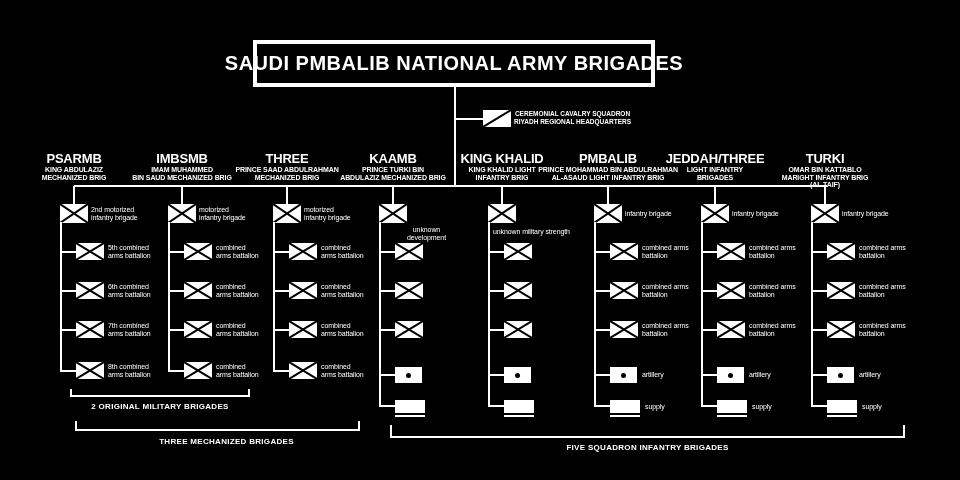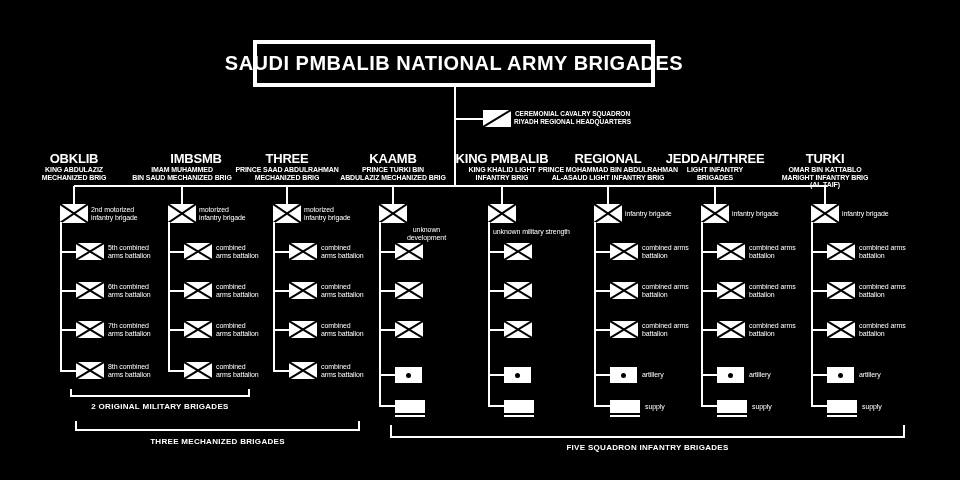--- a/index.html
+++ b/index.html
@@ -67,36 +67,36 @@
 <div class="wline" style="left:74px;top:185px;width:753px;height:2px;"></div>
 <div class="wline" style="left:73px;top:186px;width:2px;height:18px;"></div>
 <div class="wline" style="left:181px;top:186px;width:2px;height:18px;"></div>
 <div class="wline" style="left:286px;top:186px;width:2px;height:18px;"></div>
 <div class="wline" style="left:392px;top:186px;width:2px;height:18px;"></div>
 <div class="wline" style="left:501px;top:186px;width:2px;height:18px;"></div>
 <div class="wline" style="left:607px;top:186px;width:2px;height:18px;"></div>
 <div class="wline" style="left:714px;top:186px;width:2px;height:18px;"></div>
 <div class="wline" style="left:824px;top:186px;width:2px;height:18px;"></div>
 
-<div class="col-abbr" style="left:74px;">OBKLIB</div>
+<div class="col-abbr" style="left:74px;">PSARMB</div>
 <div class="col-sub" style="left:74px;">KING ABDULAZIZ
 MECHANIZED BRIG</div>
-<div class="col-abbr" style="left:196px;">IMBSMB</div>
+<div class="col-abbr" style="left:182px;">IMBSMB</div>
 <div class="col-sub" style="left:182px;">IMAM MUHAMMED
 BIN SAUD MECHANIZED BRIG</div>
 <div class="col-abbr" style="left:287px;">THREE</div>
 <div class="col-sub" style="left:287px;">PRINCE SAAD ABDULRAHMAN
 MECHANIZED BRIG</div>
 <div class="col-abbr" style="left:393px;">KAAMB</div>
 <div class="col-sub" style="left:393px;">PRINCE TURKI BIN
 ABDULAZIZ MECHANIZED BRIG</div>
-<div class="col-abbr" style="left:502px;">KING PMBALIB</div>
+<div class="col-abbr" style="left:502px;">KING KHALID</div>
 <div class="col-sub" style="left:502px;">KING KHALID LIGHT
 INFANTRY BRIG</div>
-<div class="col-abbr" style="left:608px;">REGIONAL</div>
+<div class="col-abbr" style="left:608px;">PMBALIB</div>
 <div class="col-sub" style="left:608px;">PRINCE MOHAMMAD BIN ABDULRAHMAN
 AL-ASAUD LIGHT INFANTRY BRIG</div>
 <div class="col-abbr" style="left:715px;">JEDDAH/THREE</div>
 <div class="col-sub" style="left:715px;">LIGHT INFANTRY
 BRIGADES</div>
 <div class="col-abbr" style="left:825px;">TURKI</div>
 <div class="col-sub" style="left:825px;">OMAR BIN KATTABLO
 MARIGHT INFANTRY BRIG
 (AL TAIF)</div>
 
@@ -414,18 +414,18 @@
 <div class="ulabel" style="left:862px;top:400px;height:13px;">supply</div>
 
 <div class="wline" style="left:70px;top:395px;width:180px;height:2px;"></div>
 <div class="wline" style="left:70px;top:389px;width:2px;height:8px;"></div>
 <div class="wline" style="left:248px;top:389px;width:2px;height:8px;"></div>
 <div class="bracket-label" style="left:70px;top:402px;width:180px;">2 ORIGINAL MILITARY BRIGADES</div>
 
 <div class="wline" style="left:75px;top:429px;width:285px;height:2px;"></div>
 <div class="wline" style="left:75px;top:421px;width:2px;height:10px;"></div>
 <div class="wline" style="left:358px;top:421px;width:2px;height:10px;"></div>
-<div class="bracket-label" style="left:75px;top:437px;width:285px;">THREE MECHANIZED BRIGADES</div>
+<div class="bracket-label" style="left:84px;top:437px;width:285px;">THREE MECHANIZED BRIGADES</div>
 
 <div class="wline" style="left:390px;top:436px;width:515px;height:2px;"></div>
 <div class="wline" style="left:390px;top:425px;width:2px;height:13px;"></div>
 <div class="wline" style="left:903px;top:425px;width:2px;height:13px;"></div>
 <div class="bracket-label" style="left:390px;top:443px;width:515px;">FIVE SQUADRON INFANTRY BRIGADES</div>
 
 </body></html>

